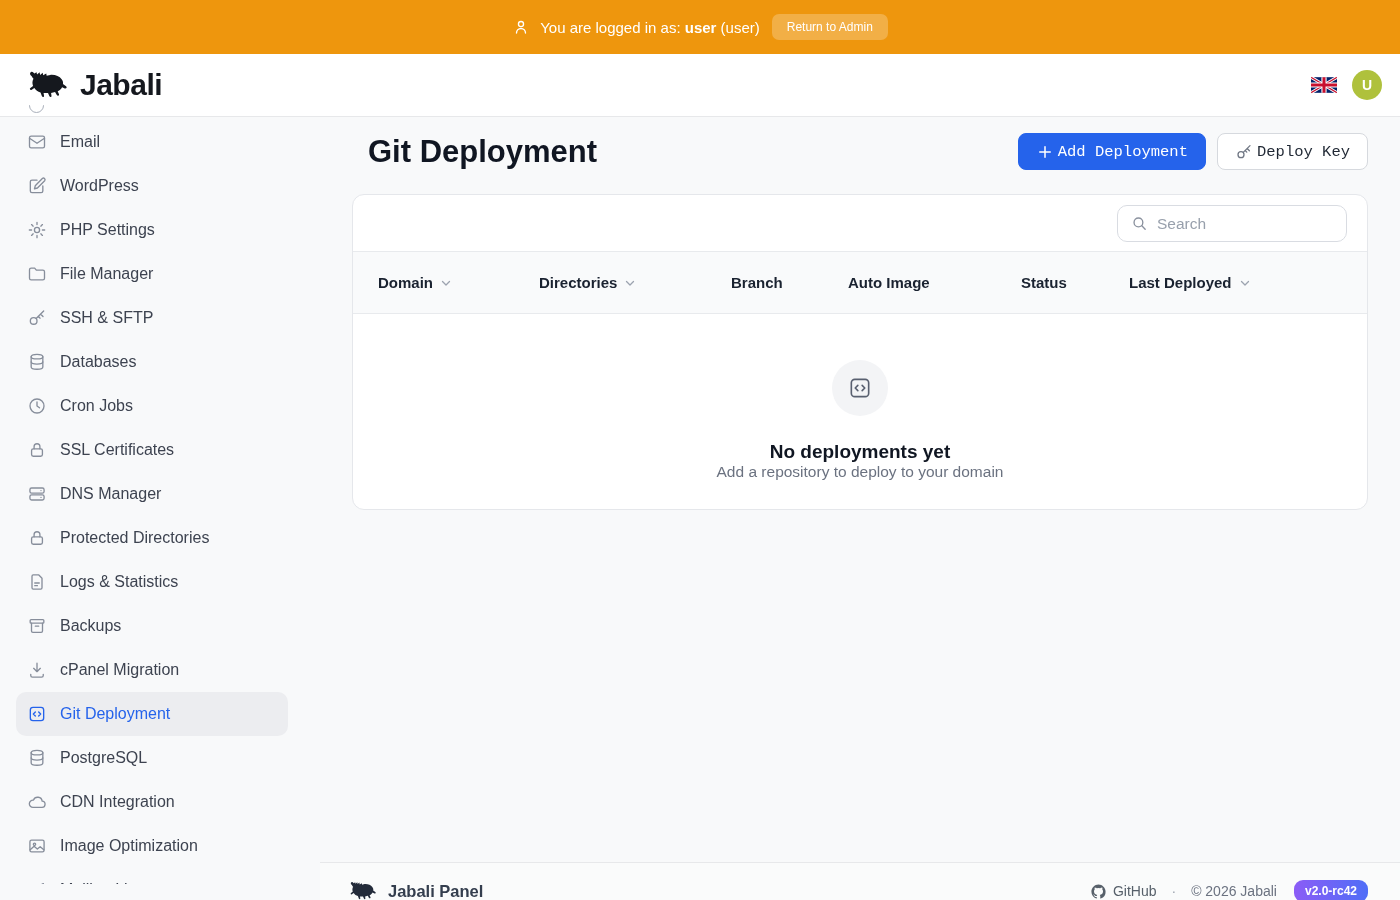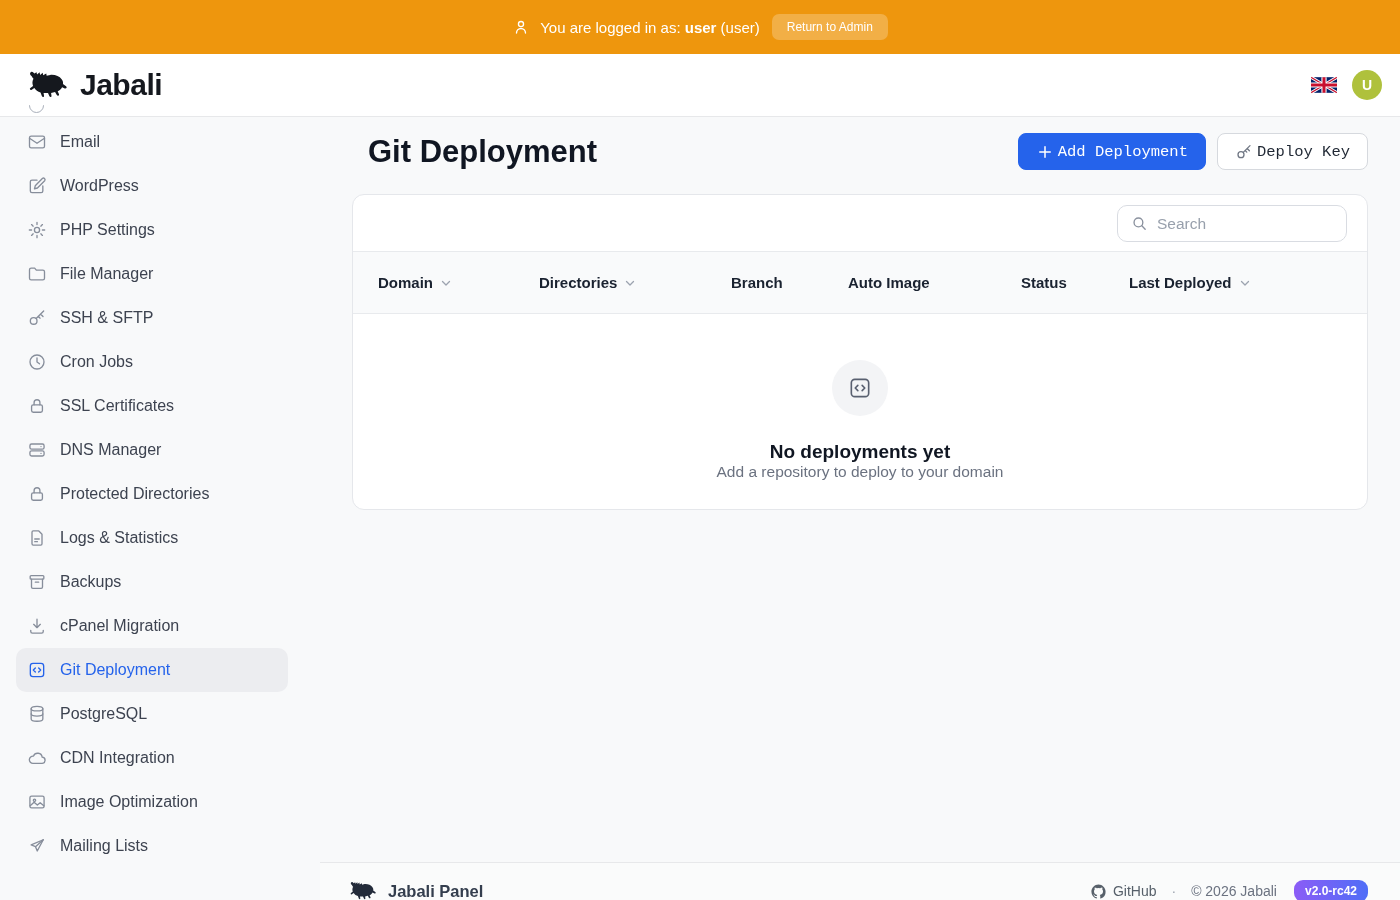--- a/index.html
+++ b/index.html
@@ -150,20 +150,30 @@
           <svg width="20" height="20" viewBox="0 0 24 24" fill="none" stroke="currentColor" stroke-width="1.6" stroke-linecap="round" stroke-linejoin="round">
             <circle cx="8" cy="15.5" r="4"></circle>
             <path d="M11 12.5L20 3.5M16.2 7.3l3 3M13.5 10l2.2 2.2"></path>
           </svg>
         </span>
         <span>SSH &amp; SFTP</span>
       </div>
       <div class="side-item">
         <span class="s-icon">
           <svg width="20" height="20" viewBox="0 0 24 24" fill="none" stroke="currentColor" stroke-width="1.6" stroke-linecap="round" stroke-linejoin="round">
+            <ellipse cx="12" cy="5.6" rx="7" ry="2.7"></ellipse>
+            <path d="M5 5.6v6.2c0 1.5 3.1 2.7 7 2.7s7-1.2 7-2.7V5.6"></path>
+            <path d="M5 11.8V18c0 1.5 3.1 2.7 7 2.7s7-1.2 7-2.7v-6.2"></path>
+          </svg>
+        </span>
+        <span>Databases</span>
+      </div>
+      <div class="side-item">
+        <span class="s-icon">
+          <svg width="20" height="20" viewBox="0 0 24 24" fill="none" stroke="currentColor" stroke-width="1.6" stroke-linecap="round" stroke-linejoin="round">
             <circle cx="12" cy="12" r="8.4"></circle>
             <path d="M12 7.2V12l3 2.2"></path>
           </svg>
         </span>
         <span>Cron Jobs</span>
       </div>
       <div class="side-item">
         <span class="s-icon">
           <svg width="20" height="20" viewBox="0 0 24 24" fill="none" stroke="currentColor" stroke-width="1.6" stroke-linecap="round" stroke-linejoin="round">
             <rect x="5.5" y="10.6" width="13" height="8.9" rx="2"></rect>

